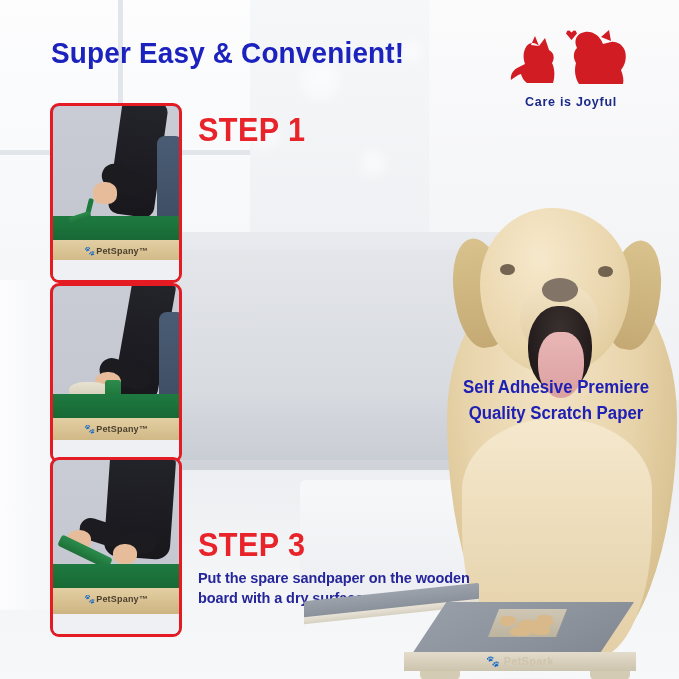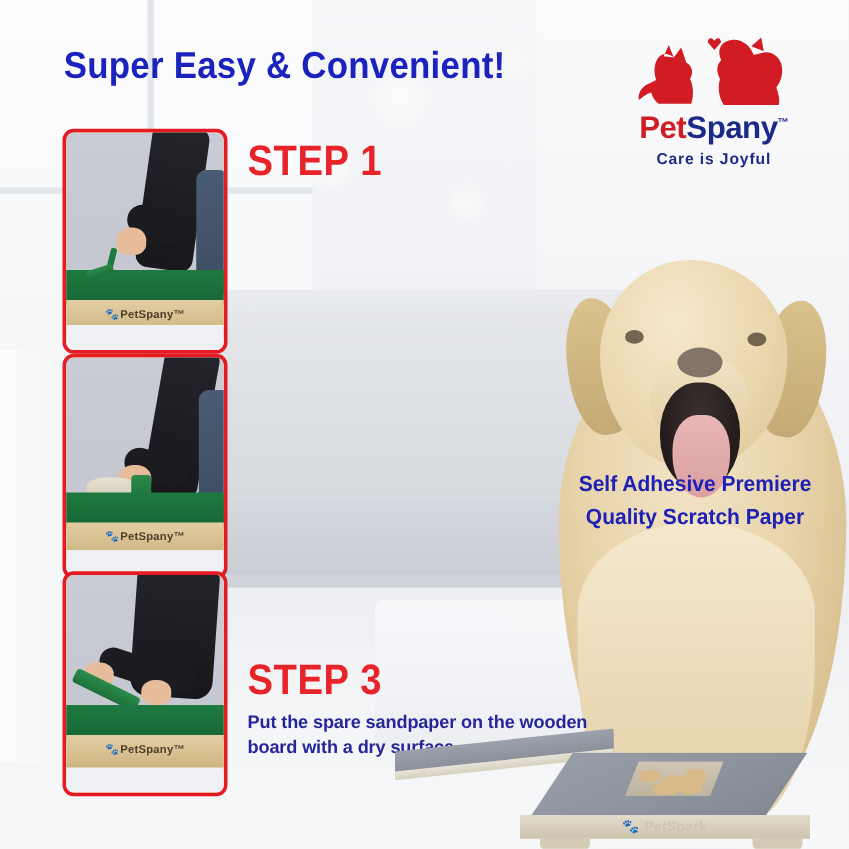--- a/index.html
+++ b/index.html
@@ -75,21 +75,21 @@
     clip-path:polygon(50% 100%,0 35%,12% 8%,30% 5%,50% 24%,70% 5%,88% 8%,100% 35%);}
   .logo svg{display:block;margin:0 auto;}
   .logo .word{font-size:25px;font-weight:bold;line-height:1;letter-spacing:-.4px;position:relative;}
   .logo .word .pet{color:#d11c24;}
   .logo .word .spany{color:#1b2a86;}
   .logo .word .tm{font-size:9px;vertical-align:super;color:#1b2a86;font-weight:bold;}
   .logo .tagline{margin-top:5px;font-size:12.5px;font-weight:bold;color:#1b2a86;letter-spacing:.7px;}
 
   
   .thumb{position:absolute;left:50px;width:126px;height:174px;
-    border:3px solid #e41b23;border-radius:9px;overflow:hidden;background:#fef9c3;}
+    border:3px solid #e41b23;border-radius:9px;overflow:hidden;background:#0369a1;}
   .thumb.t1{top:103px;}
   .thumb.t2{top:283px;}
   .thumb.t3{top:457px;}
   .scene{position:absolute;inset:0;background:linear-gradient(180deg,#c9ccd4 0%,#c4c7d0 72%,#e8eaee 100%);}
   .scene .floorline{position:absolute;left:0;right:0;bottom:0;height:20px;background:#eef0f3;}
   
   .board{position:absolute;left:-6px;right:-6px;height:30px;
     background:linear-gradient(180deg,#e3cfa4 0%,#d8c191 45%,#c9b07d 100%);}
   .board .lbl{position:absolute;left:0;right:0;top:6px;text-align:center;
     font-size:9px;font-weight:bold;color:#4a3d2c;letter-spacing:.2px;}
@@ -115,21 +115,21 @@
   .step.s1{top:112px;}
   .step.s2{top:322px;}
   .step.s3{top:527px;}
 
   
   .promo{position:absolute;left:440px;top:374px;width:232px;text-align:center;
     font-size:17.5px;font-weight:bold;color:#1f20b4;line-height:1.5;
     transform:scaleX(.96);transform-origin:center center;}
 
   
-  .product{position:absolute;left:316px;top:586px;width:363px;height:93px;}
+  .product{position:absolute;left:304px;top:586px;width:363px;height:93px;}
   .prod-lid{position:absolute;left:0;top:6px;width:175px;height:22px;
     background:linear-gradient(180deg,#9ca2ab,#858b95);
     transform:skewY(-6deg);border-radius:2px;}
   .prod-lid-edge{position:absolute;left:0;top:22px;width:175px;height:7px;
     background:linear-gradient(180deg,#e9e4d8,#d6d0c0);transform:skewY(-6deg);}
   .prod-top{position:absolute;left:104px;top:16px;width:226px;height:58px;
     background:linear-gradient(155deg,#9aa0a9 0%,#8d939d 55%,#7f858f 100%);
     clip-path:polygon(17% 0%,100% 0%,83% 100%,0% 100%);}
   .prod-well{position:absolute;left:184px;top:23px;width:79px;height:28px;
     background:linear-gradient(180deg,#cfc7b4,#bdb49f);
@@ -185,23 +185,20 @@
   <div class="logo">
     <div class="animals">
       <div class="heart"></div>
       <svg width="132" height="60" viewBox="0 0 132 60">
 
         <path fill="#d11c24" d="M44 22 L40 10 L34 18 C30 14 24 14 21 19 C18 24 18 30 20 36 L14 39 C9 41 5 46 6 52 C9 50 12 47 16 46 C17 50 19 53 22 55 L48 55 C50 49 50 41 47 35 C50 30 49 25 44 22 Z M30 8 L34 18 L26 17 Z"></path>
 
         <path fill="#d11c24" d="M72 20 C68 12 72 5 80 4 C88 3 95 8 98 16 L106 14 C112 13 118 17 120 23 C122 30 120 37 116 42 C118 47 119 52 118 56 L74 56 C70 50 69 42 71 35 C68 30 68 24 72 20 Z M96 9 L104 2 L106 13 Z"></path>
       </svg>
     </div>
-    <div class="word">
-      <span class="pet">Pet</span><span class="spany">Spany</span><span class="tm">™</span>
-    </div>
     <div class="tagline">Care is Joyful</div>
   </div>
 
   <div class="thumb t1">
     <div class="scene">
       <div class="sleeve" style="left:62px;top:-6px;width:46px;height:116px;transform:rotate(8deg);"></div>
       <div class="denim" style="left:104px;top:30px;width:26px;height:100px;"></div>
       <div class="arm" style="left:48px;top:62px;width:46px;height:24px;transform:rotate(22deg);"></div>
       <div class="hand" style="left:40px;top:76px;width:24px;height:22px;"></div>
       <div class="tool" style="left:32px;top:92px;width:5px;height:34px;transform:rotate(14deg);"></div>

